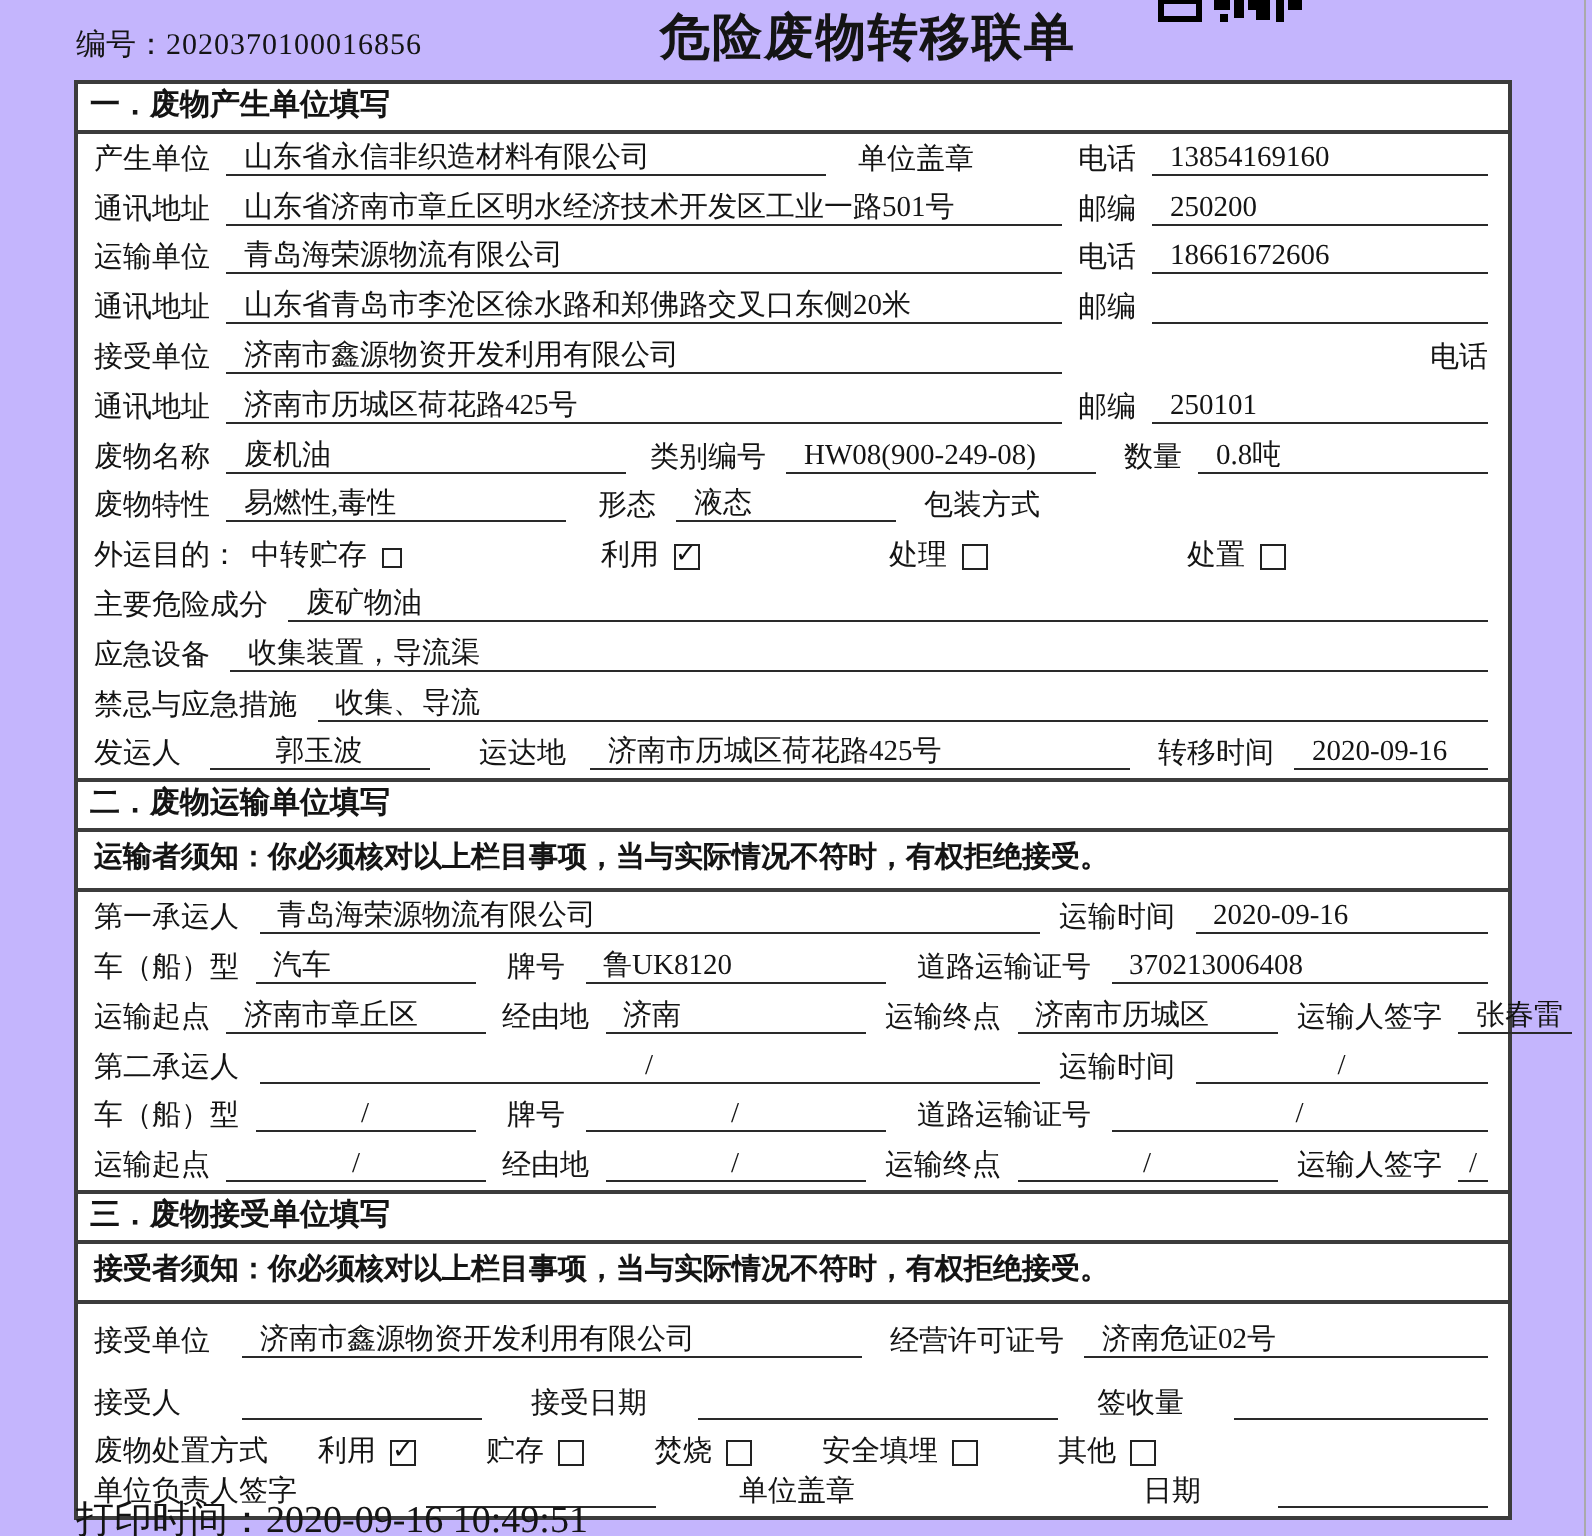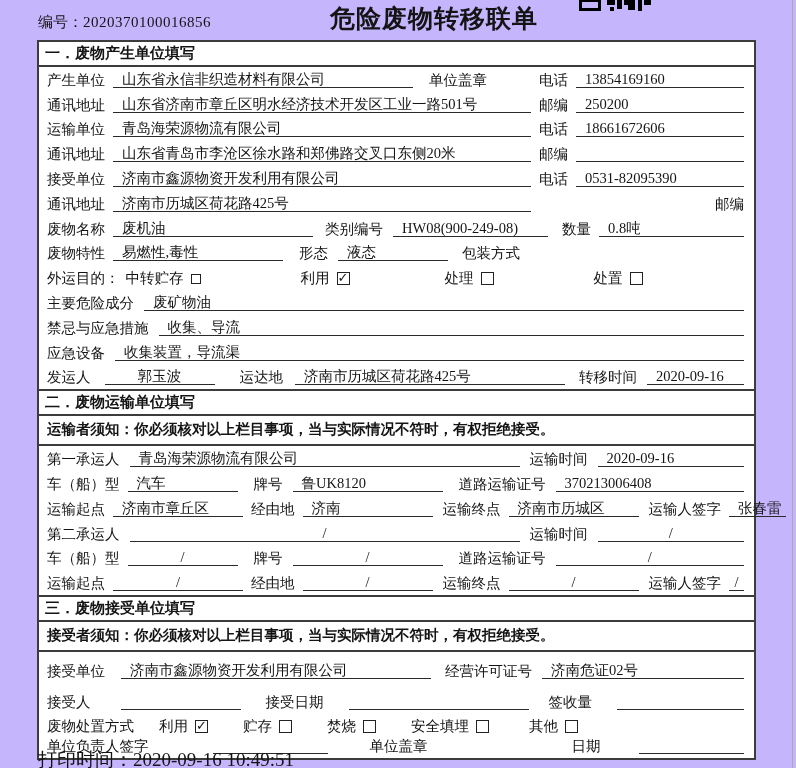--- a/index.html
+++ b/index.html
@@ -121,27 +121,27 @@
       <span class="lbl">通讯地址</span>
       <span class="val w418 ml8">山东省青岛市李沧区徐水路和郑佛路交叉口东侧20米</span>
       <span class="lbl ml-auto">邮编</span>
       <span class="val w168 ml8"></span>
     </div>
 
     <div class="row r25">
       <span class="lbl">接受单位</span>
       <span class="val w418 ml8">济南市鑫源物资开发利用有限公司</span>
       <span class="lbl ml-auto">电话</span>
-      <span class="val w168 ml8">0531-82095390</span>
     </div>
 
     <div class="row r25">
       <span class="lbl">通讯地址</span>
       <span class="val w418 ml8">济南市历城区荷花路425号</span>
       <span class="lbl ml-auto">邮编</span>
+      <span class="val w168 ml8">250101</span>
     </div>
 
     <div class="row r25">
       <span class="lbl">废物名称</span>
       <span class="val w200 ml8">废机油</span>
       <span class="lbl ml12">类别编号</span>
       <span class="val w155 ml10">HW08(900-249-08)</span>
       <span class="lbl ml14">数量</span>
       <span class="val fill ml8">0.8吨</span>
     </div>
@@ -173,27 +173,27 @@
         <span class="cbx"></span>
       </span>
     </div>
 
     <div class="row r25">
       <span class="lbl">主要危险成分</span>
       <span class="val fill ml10">废矿物油</span>
     </div>
 
     <div class="row r25">
+      <span class="lbl">应急设备</span>
+      <span class="val fill ml10">收集装置，导流渠</span>
+    </div>
+
+    <div class="row r25">
       <span class="lbl">禁忌与应急措施</span>
       <span class="val fill ml10">收集、导流</span>
-    </div>
-
-    <div class="row r25">
-      <span class="lbl">应急设备</span>
-      <span class="val fill ml10">收集装置，导流渠</span>
     </div>
 
     <div class="row r25">
       <span class="lbl">发运人</span>
       <span class="val w110 ctr ml14">郭玉波</span>
       <span class="lbl ml25">运达地</span>
       <span class="val w270 ml12">济南市历城区荷花路425号</span>
       <span class="lbl ml14">转移时间</span>
       <span class="val fill ml10">2020-09-16</span>
     </div>

